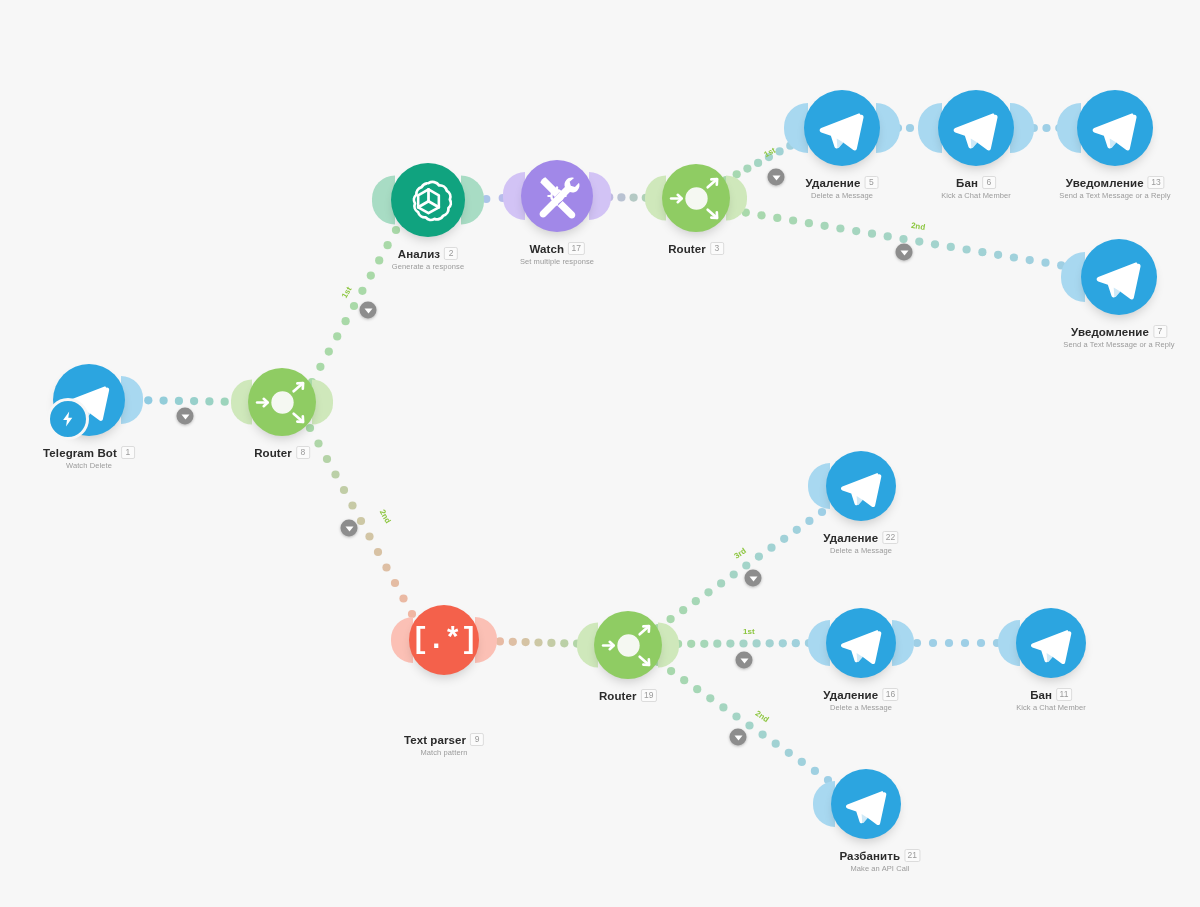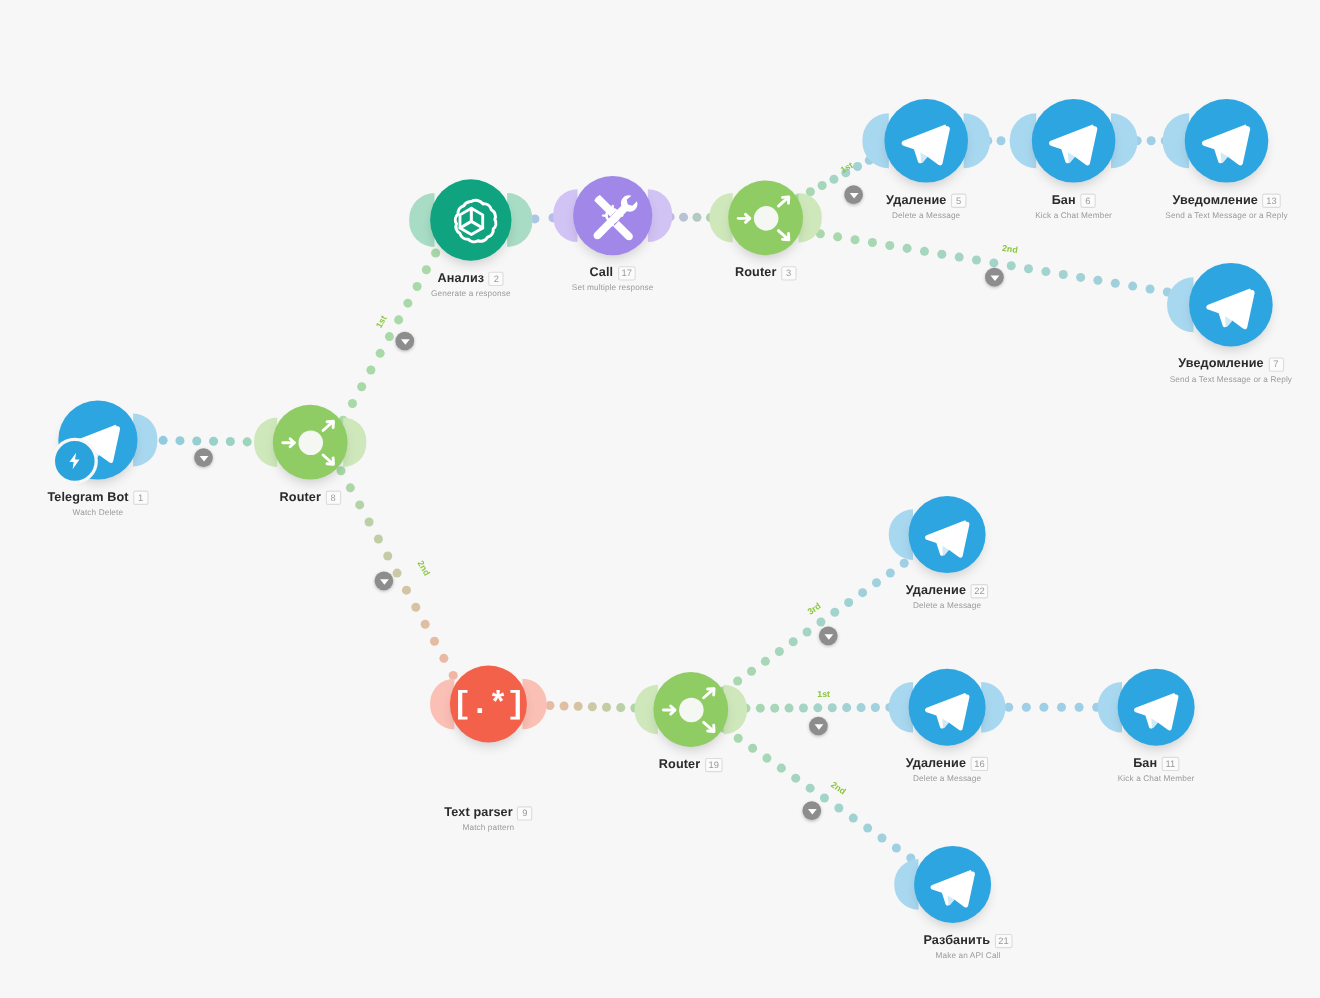--- a/index.html
+++ b/index.html
@@ -19,21 +19,21 @@
     position:relative;border-radius:50%;
     display:flex;align-items:center;justify-content:center;
     box-shadow:0 6px 12px -4px rgba(0,0,0,.20);
   }
   .bubble svg{display:block;}
 
   .labels{
     position:absolute;left:50%;transform:translateX(-50%);
     text-align:center;white-space:nowrap;
   }
-  .title-row{display:flex;align-items:flex-start;justify-content:center;gap:4px;}
+  .title-row{display:flex;align-items:center;justify-content:center;gap:4px;}
   .ntitle{
     font-size:11.5px;font-weight:bold;color:#2b2b2b;letter-spacing:.1px;
   }
   .nbadge{
     font-size:8.5px;color:#9a9a9a;background:#fbfbfb;
     border:1px solid #dcdcdc;border-radius:2px;
     padding:0 2.5px;line-height:11px;display:inline-block;min-width:7px;
   }
   .nsub{font-size:7.5px;color:#9b9b9b;margin-top:2px;letter-spacing:.1px;}
 
@@ -371,21 +371,21 @@
         <line x1="22.4" y1="32" x2="25.7" y2="32"></line>
         <line x1="38.3" y1="32" x2="41.6" y2="32"></line>
       </g>
     </g>
   </svg>
           </span>
 
     </div>
     <div class="labels" style="top:82px;">
       <div class="title-row">
-        <span class="ntitle">Call</span>
+        <span class="ntitle">Watch</span>
         <span class="nbadge">17</span>
       </div>
       <div class="nsub">Set multiple response</div>
     </div>
       </div>
       <div class="node" style="left: 696px; top: 198px;">
     <div class="bubble" style="width:68px;height:68px;background:#8fcc63;">
       <div style="
     position:absolute;left:-17px;
     top:50%;transform:translateY(-50%);

